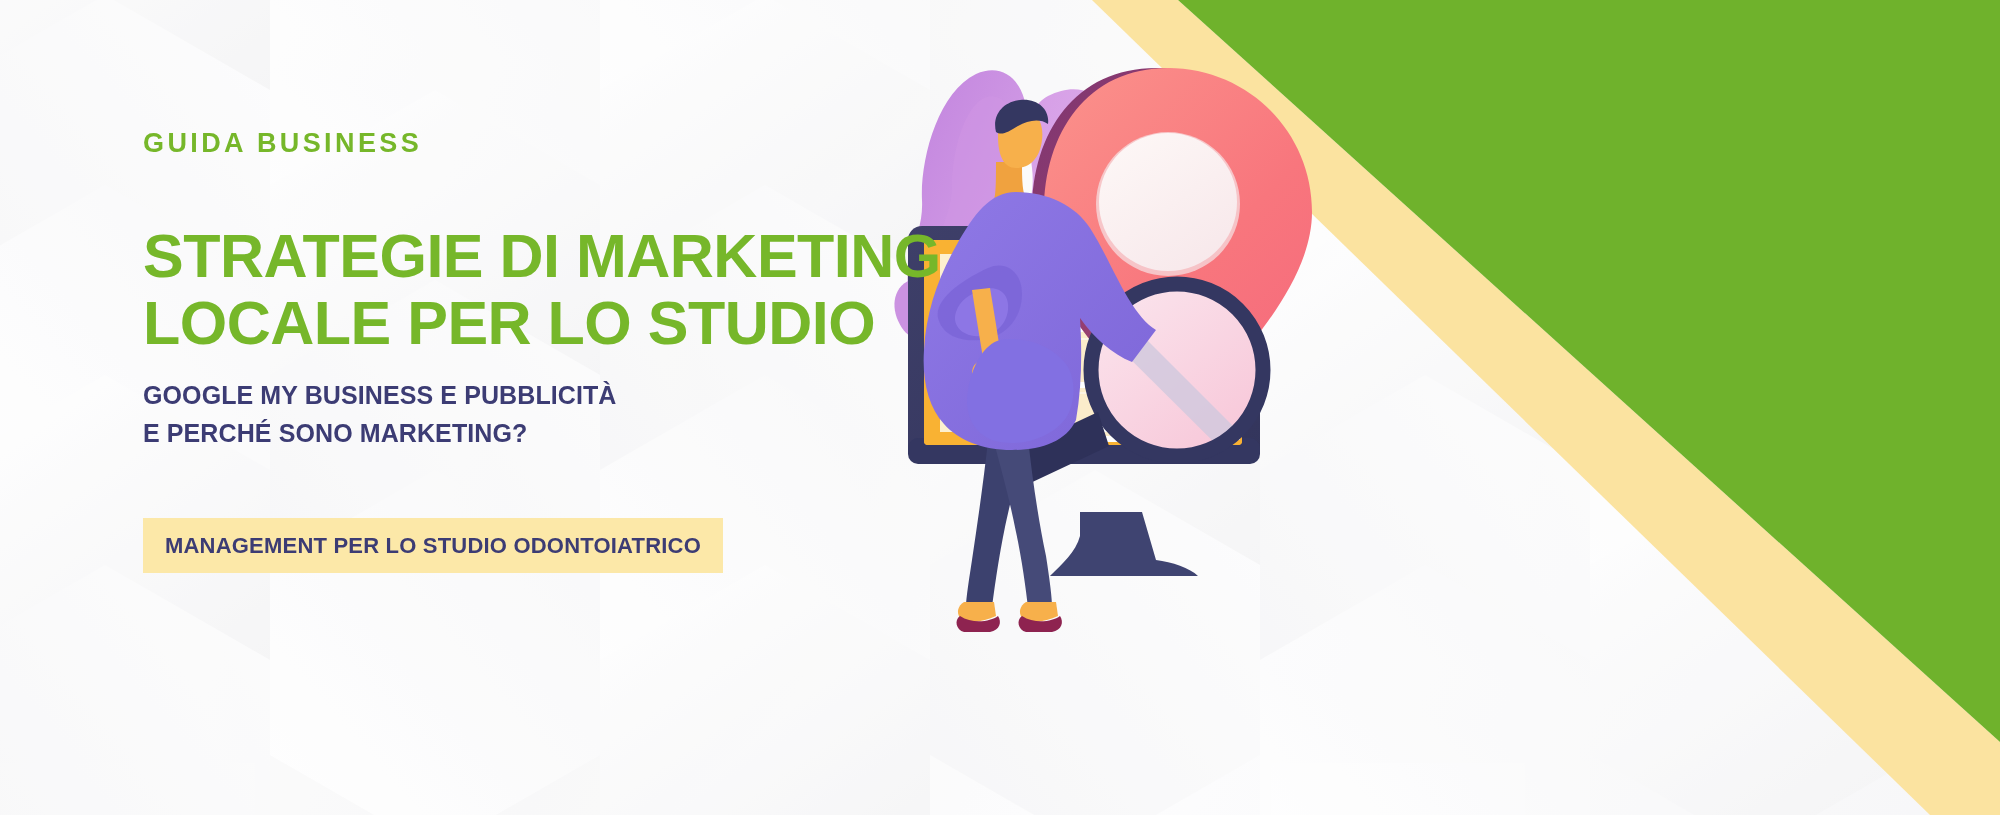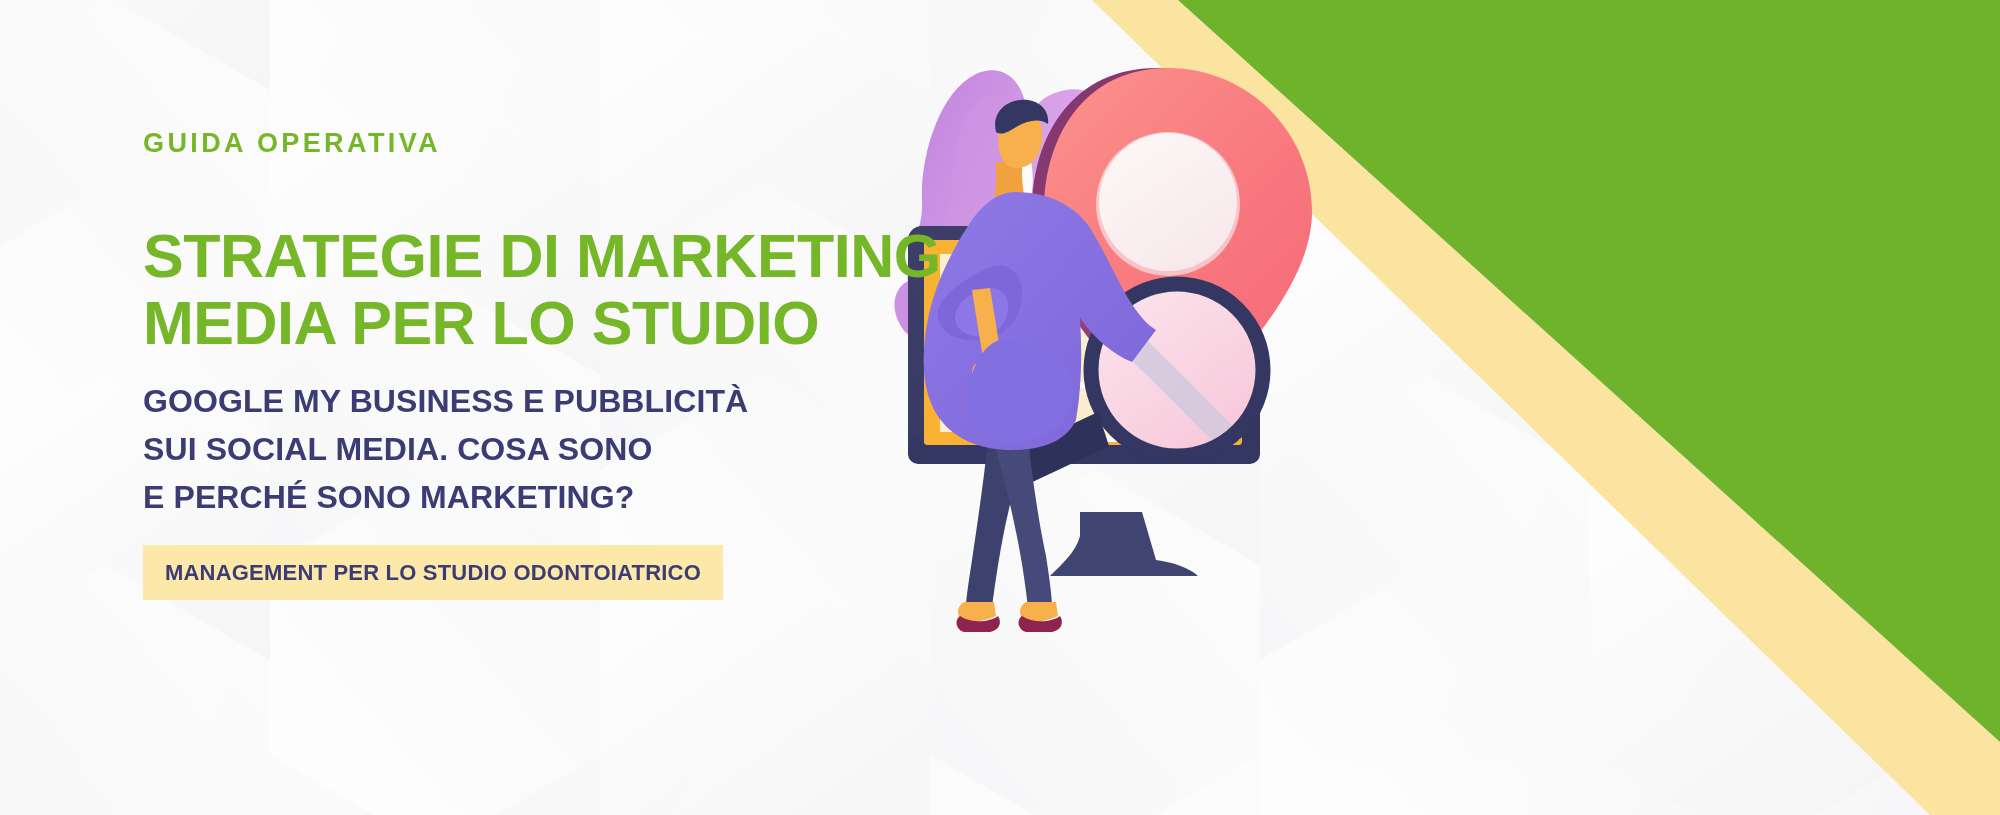--- a/index.html
+++ b/index.html
@@ -51,38 +51,38 @@
   .headline {
     font-size:61px;
     font-weight:700;
     color:#76b72a;
     line-height:1.10;
     letter-spacing:-0.5px;
     margin-bottom:20px;
   }
   .headline .ln { display:block; white-space:nowrap; }
   .subhead {
-    font-size:32px;
+    font-size:25px;
     font-weight:700;
     color:#3c3c74;
     line-height:1.50;
     letter-spacing:0.1px;
+    margin-bottom:66px;
   }
   .subhead .ln { display:block; white-space:nowrap; }
   .badge {
     display:inline-block;
     background:#fce8a8;
     color:#3c3c74;
     font-size:22px;
     font-weight:700;
     letter-spacing:0.2px;
     padding:17px 22px 16px 22px;
     line-height:1;
     white-space:nowrap;
-    margin-top:24px;
   }
 </style>
 </head>
 <body>
 
 <div id="banner">
 
   <div class="bg-base"></div>
 
   <div class="hex-layer">
@@ -314,29 +314,28 @@
 
         <path d="M120,300 C146,296 172,306 186,324 C196,338 196,362 186,378
                  C170,400 136,408 112,400 C92,392 84,372 88,350
                  C92,326 104,304 120,300 Z" fill="#8270e2"></path>
       </g>
     </svg>
   </div>
 
   <div class="text-col">
 
-    <div class="eyebrow">GUIDA OPERATIVA</div>
+    <div class="eyebrow">GUIDA BUSINESS</div>
 
     <h1 class="headline">
       <span class="ln">STRATEGIE DI MARKETING</span>
-      <span class="ln">MEDIA PER LO STUDIO</span>
+      <span class="ln">LOCALE PER LO STUDIO</span>
     </h1>
 
     <div class="subhead">
       <span class="ln">GOOGLE MY BUSINESS E PUBBLICITÀ</span>
-      <span class="ln">SUI SOCIAL MEDIA. COSA SONO</span>
       <span class="ln">E PERCHÉ SONO MARKETING?</span>
     </div>
 
     <div class="badge">MANAGEMENT PER LO STUDIO ODONTOIATRICO</div>
   </div>
 
 </div>
 
 </body></html>

